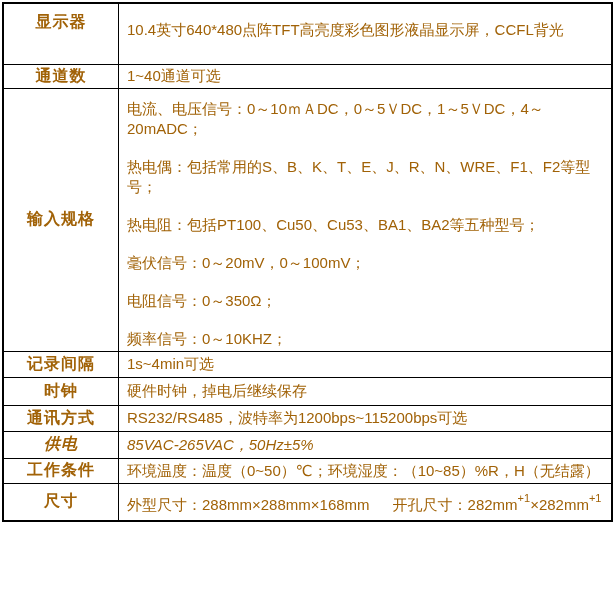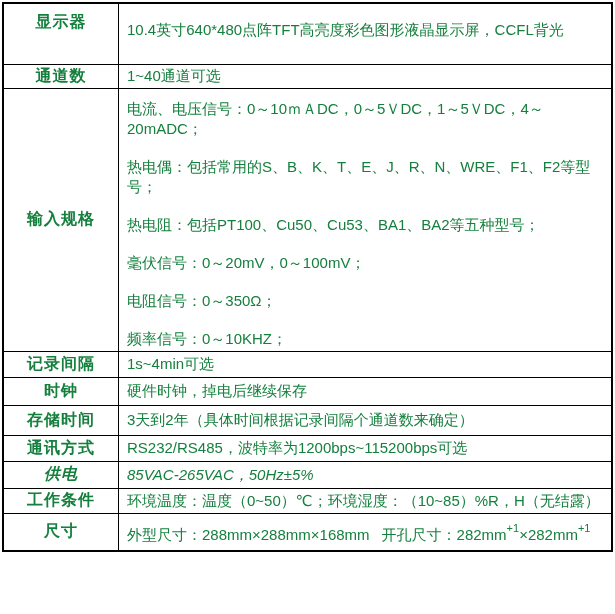--- a/index.html
+++ b/index.html
@@ -6,21 +6,21 @@
     margin: 0;
     padding: 0;
     background: #ffffff;
   }
   .page {
     width: 615px;
     height: 614px;
     box-sizing: border-box;
     background: #ffffff;
     font-family: "Liberation Sans", "DejaVu Sans", sans-serif;
-    color: #15803d;
+    color: #a16207;
     overflow: hidden;
   }
   table.spec-table {
     border-collapse: collapse;
     table-layout: fixed;
     width: 611px;
     margin: 2px 0 0 2px;
     border: 2px solid #000000;
   }
   table.spec-table td {
@@ -59,21 +59,21 @@
 
   tr.r1 td { vertical-align: top; }
   tr.r1 td.label-cell { padding-top: 8px; }
   tr.r1 td.value-cell { padding-top: 16px; }
 
   tr.r3 td.value-cell { padding-top: 10px; padding-bottom: 2px; }
   tr.r3 .spec-line { margin: 0 0 18px 0; line-height: 20px; }
   tr.r3 .spec-line:last-child { margin-bottom: 0; }
 
   tr.r13 td.value-cell { vertical-align: bottom; padding-bottom: 5px; }
-  .dim-part2 { margin-left: 12px; }
+  .dim-part2 { margin-left: 23px; }
   sup.dim-sup {
     font-size: 11px;
     line-height: 0;
     position: relative;
     top: -2px;
     vertical-align: super;
   }
 </style>
 </head>
 <body>
@@ -101,24 +101,20 @@
         </td>
       </tr>
       <tr class="r6">
         <td class="label-cell">记录间隔</td>
         <td class="value-cell">1s~4min可选</td>
       </tr>
       <tr class="r7">
         <td class="label-cell">时钟</td>
         <td class="value-cell">硬件时钟，掉电后继续保存</td>
       </tr>
-      <tr class="r8">
-        <td class="label-cell">存储时间</td>
-        <td class="value-cell">3天到2年（具体时间根据记录间隔个通道数来确定）</td>
-      </tr>
       <tr class="r10">
         <td class="label-cell">通讯方式</td>
         <td class="value-cell">RS232/RS485，波特率为1200bps~115200bps可选</td>
       </tr>
       <tr class="r11">
         <td class="label-cell">供电</td>
         <td class="value-cell">85VAC-265VAC，50Hz±5%</td>
       </tr>
       <tr class="r12">
         <td class="label-cell">工作条件</td>

